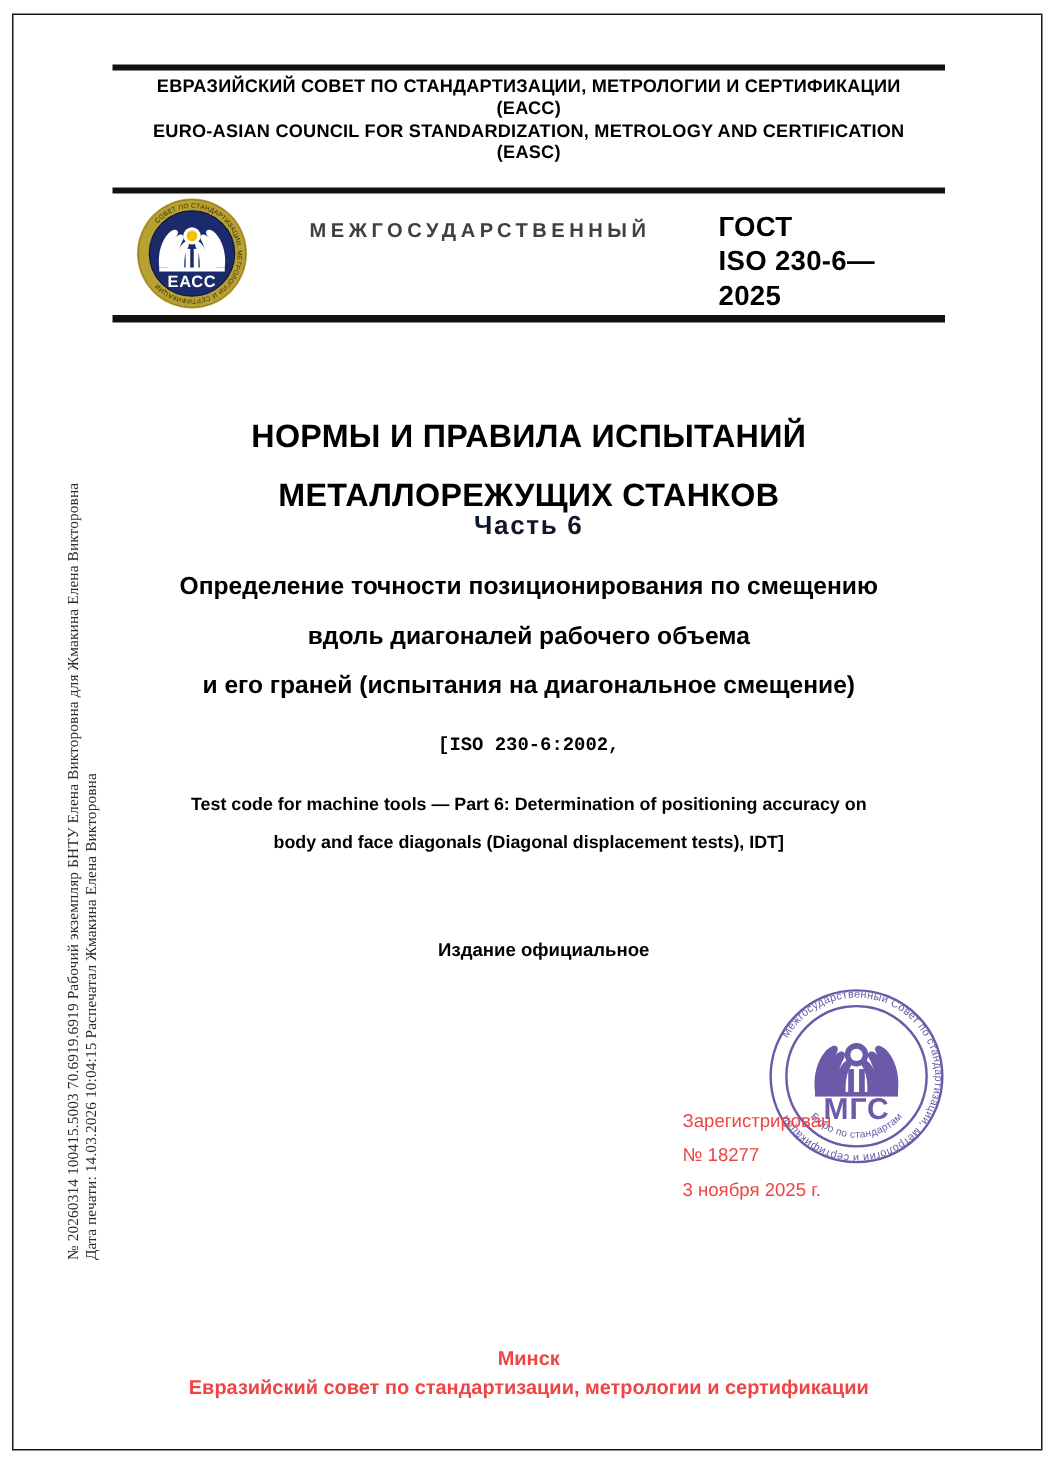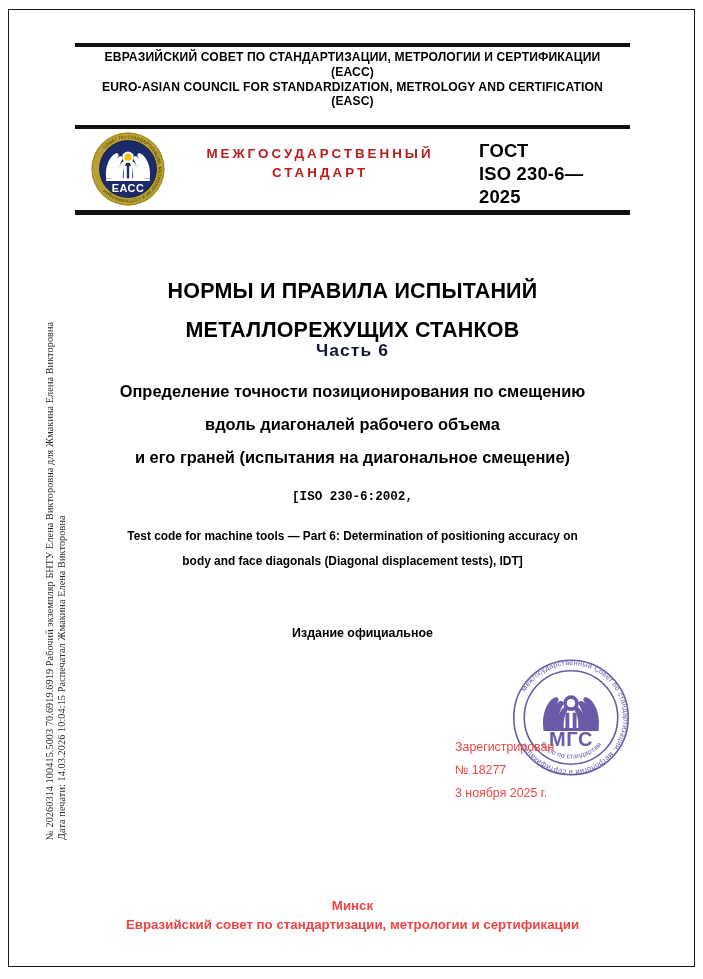--- a/index.html
+++ b/index.html
@@ -94,21 +94,21 @@
   #mezh-standart {
     position: absolute;
     left: 190px;
     top: 144px;
     width: 260px;
     text-align: center;
     font-size: 13.4px;
     font-weight: bold;
     line-height: 19px;
     letter-spacing: 3.0px;
-    color: #b91c1c;
+    color: #404040;
   }
   #mezh-standart span { display: block; }
 
   #gost-code {
     position: absolute;
     left: 479px;
     top: 139px;
     width: 150px;
     font-size: 18.4px;
     font-weight: bold;
@@ -293,21 +293,20 @@
 
         <rect x="22" y="62" width="56" height="3.4"></rect>
       </g>
       <circle cx="50" cy="35" r="4.6" fill="#f2c200"></circle>
       <text x="50" y="79" text-anchor="middle" font-family="'Liberation Sans',sans-serif" font-size="14" font-weight="bold" fill="#ffffff" letter-spacing="0.6">ЕАСС</text>
     </svg>
   </div>
 
   <div id="mezh-standart">
     <span>МЕЖГОСУДАРСТВЕННЫЙ</span>
-    <span>СТАНДАРТ</span>
   </div>
 
   <div id="gost-code">
     <span>ГОСТ</span>
     <span>ISO 230-6—</span>
     <span>2025</span>
   </div>
 
   <div id="title-main">
     <span>НОРМЫ И ПРАВИЛА ИСПЫТАНИЙ</span>

